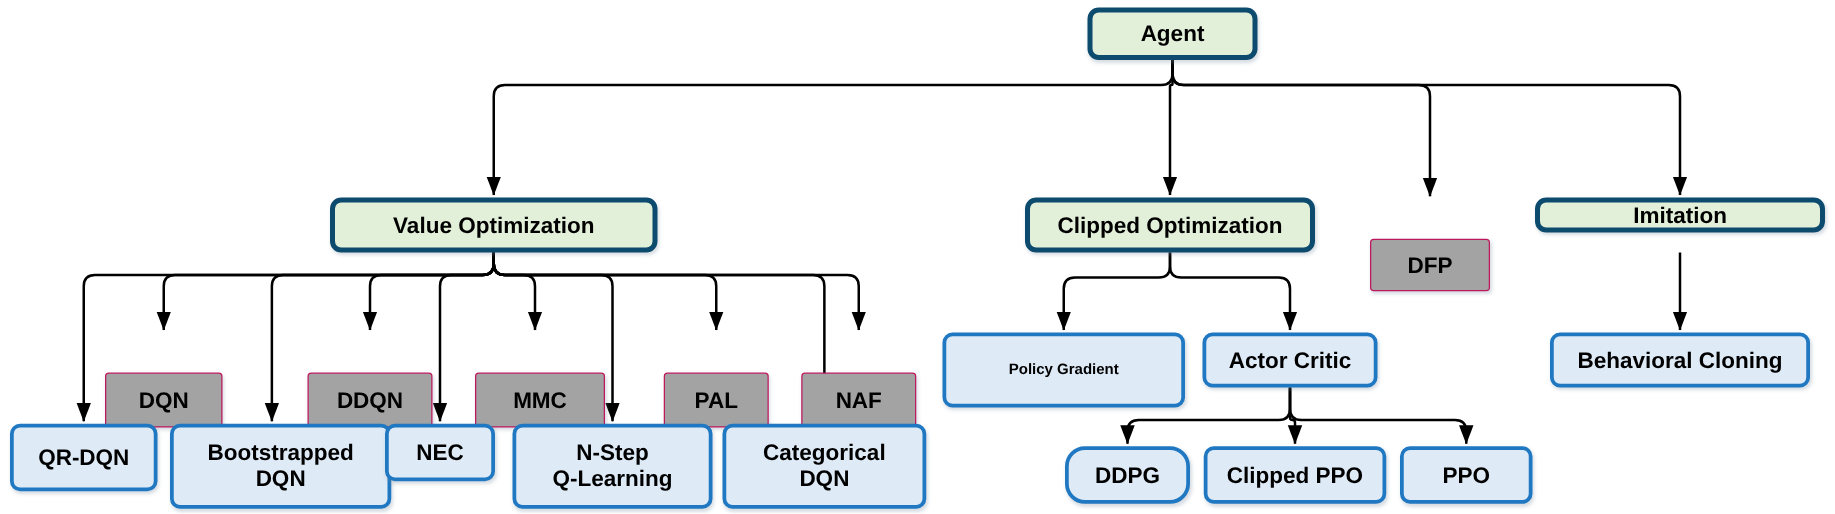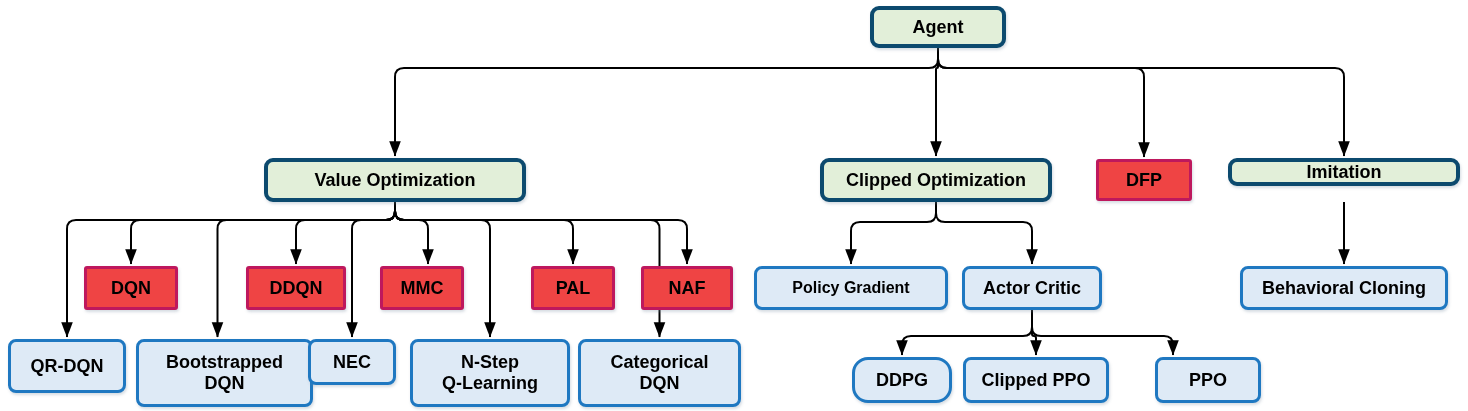--- a/index.html
+++ b/index.html
@@ -37,23 +37,24 @@
     line-height: 1.16;
     z-index: 5;
     box-shadow: 1px 2px 3px rgba(120,140,160,0.30);
   }
   .node.cat-green {
     background: #E2EFD9;
     border: 4px solid #0c4a6e;
     border-radius: 9px;
   }
   .node.cat-blue {
-    background: #ef4444;
-    border: 3px solid #be185d;
+    background: #a3a3a3;
+    border: 1px solid #be185d;
     border-radius: 3px;
+    margin-top: 32px;
   }
   .node.cat-blue-round {
     background: #DEEAF6;
     border: 3px solid #1F78C1;
     border-radius: 8px;
   }
   .node .lbl {
     display: block;
     width: 100%;
     padding: 0 6px;
@@ -108,30 +109,30 @@
       </div>
       <div class="node cat-green" style="left: 1228px; top: 158px; width: 232px; height: 28px; font-size: 18px;">
         <span class="lbl">Imitation</span>
       </div>
       <div class="node cat-blue" style="left: 84px; top: 266px; width: 94px; height: 44px; font-size: 18px;">
         <span class="lbl">DQN</span>
       </div>
       <div class="node cat-blue" style="left: 246px; top: 266px; width: 100px; height: 44px; font-size: 18px;">
         <span class="lbl">DDQN</span>
       </div>
-      <div class="node cat-blue" style="left: 380px; top: 266px; width: 84px; height: 44px; font-size: 18px;">
+      <div class="node cat-blue" style="left: 380px; top: 266px; width: 104px; height: 44px; font-size: 18px;">
         <span class="lbl">MMC</span>
       </div>
       <div class="node cat-blue" style="left: 531px; top: 266px; width: 84px; height: 44px; font-size: 18px; justify-content: center;">
         <span class="lbl">PAL</span>
       </div>
       <div class="node cat-blue" style="left: 641px; top: 266px; width: 92px; height: 44px; font-size: 18px; text-align: center;">
         <span class="lbl">NAF</span>
       </div>
-      <div class="node cat-blue-round" style="left: 754px; top: 266px; width: 194px; height: 44px; font-size: 16px; text-align: center;">
+      <div class="node cat-blue-round" style="left: 754px; top: 266px; width: 194px; height: 60px; font-size: 12px; text-align: center;">
         <span class="lbl">Policy Gradient</span>
       </div>
       <div class="node cat-blue-round" style="left: 962px; top: 266px; width: 140px; height: 44px; font-size: 18px;">
         <span class="lbl">Actor Critic</span>
       </div>
       <div class="node cat-blue-round" style="left: 1240px; top: 266px; width: 208px; height: 44px; font-size: 18px; align-items: center;">
         <span class="lbl">Behavioral Cloning</span>
       </div>
       <div class="node cat-blue-round" style="left: 8px; top: 339px; width: 118px; height: 54px; font-size: 18px;">
         <span class="lbl">QR-DQN</span>
@@ -147,17 +148,17 @@
       </div>
       <div class="node cat-blue-round" style="left: 578px; top: 339px; width: 163px; height: 68px; font-size: 18px;">
         <span class="lbl">Categorical<br>DQN</span>
       </div>
       <div class="node cat-blue-round" style="left: 852px; top: 357px; width: 100px; height: 46px; font-size: 18px; border-radius: 16px;">
         <span class="lbl">DDPG</span>
       </div>
       <div class="node cat-blue-round" style="left: 963px; top: 357px; width: 146px; height: 46px; font-size: 18px;">
         <span class="lbl">Clipped PPO</span>
       </div>
-      <div class="node cat-blue-round" style="left: 1120px; top: 357px; width: 106px; height: 46px; font-size: 18px; margin-left: 35px;">
+      <div class="node cat-blue-round" style="left: 1120px; top: 357px; width: 106px; height: 46px; font-size: 18px;">
         <span class="lbl">PPO</span>
       </div>
     </div>
 </div>
 
 </body></html>

